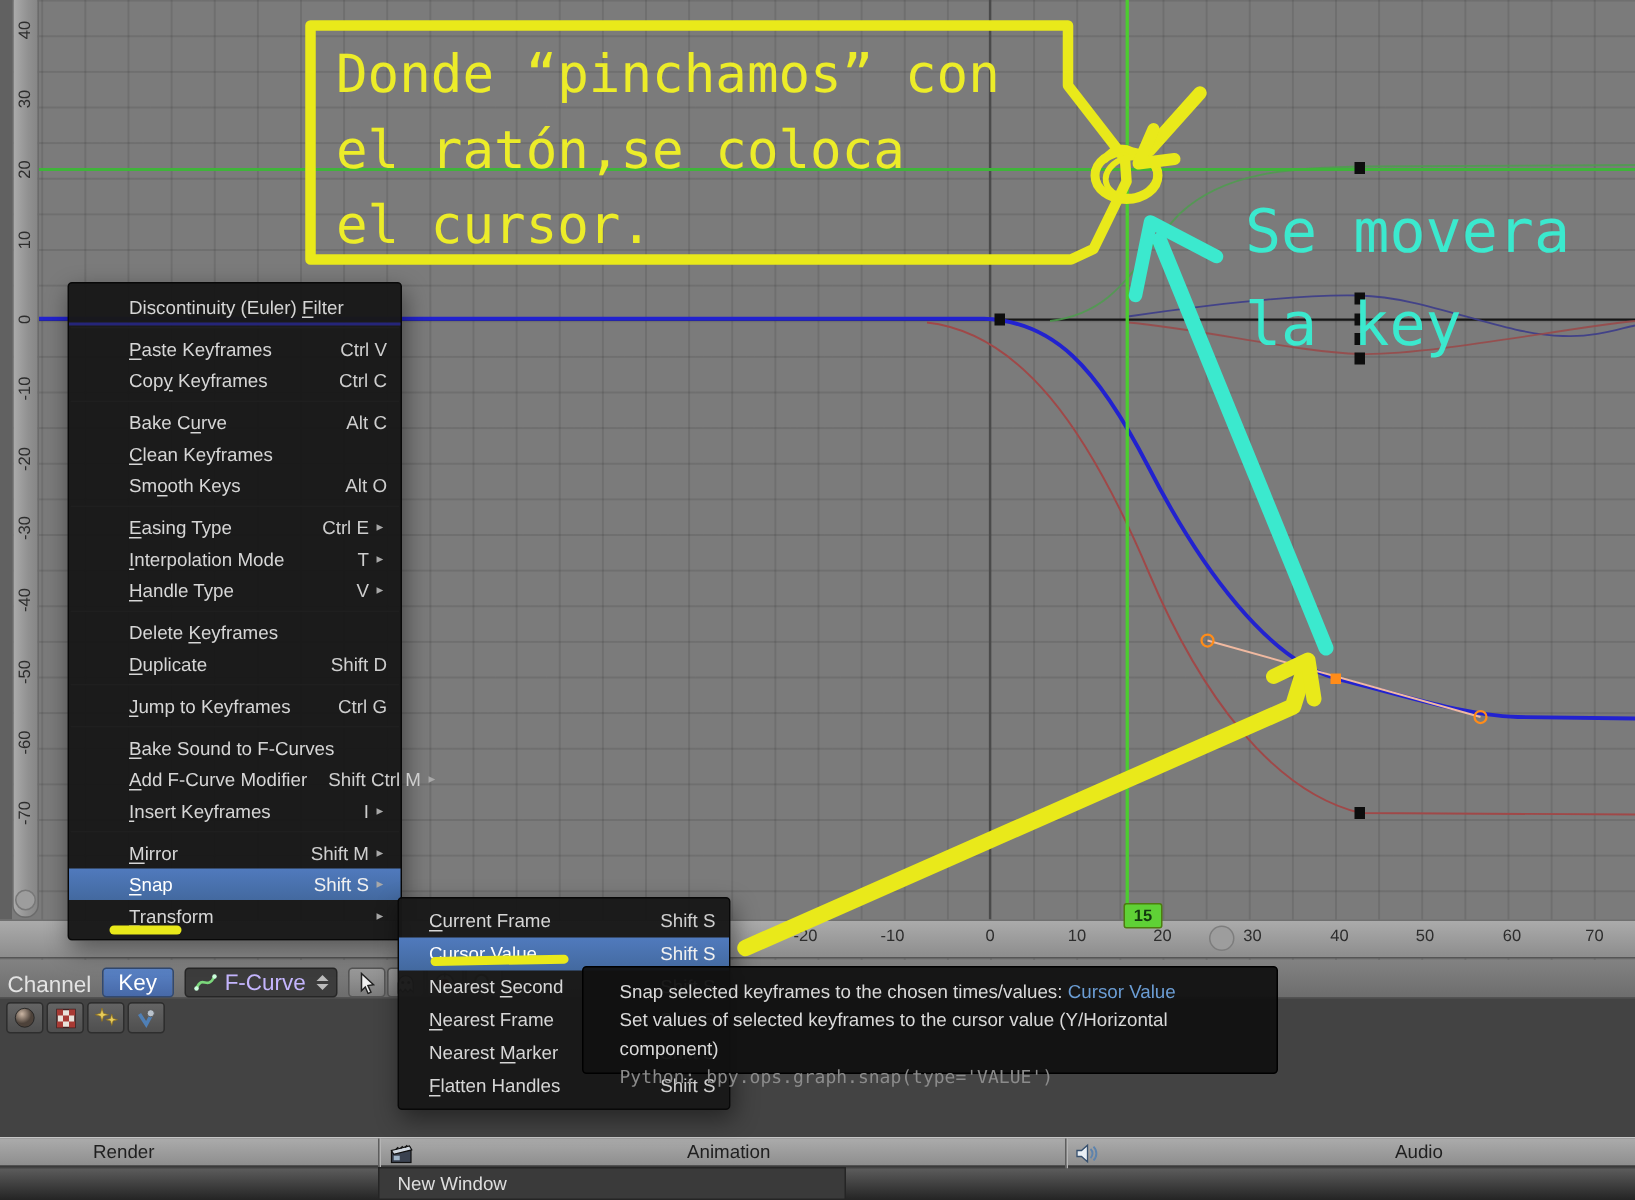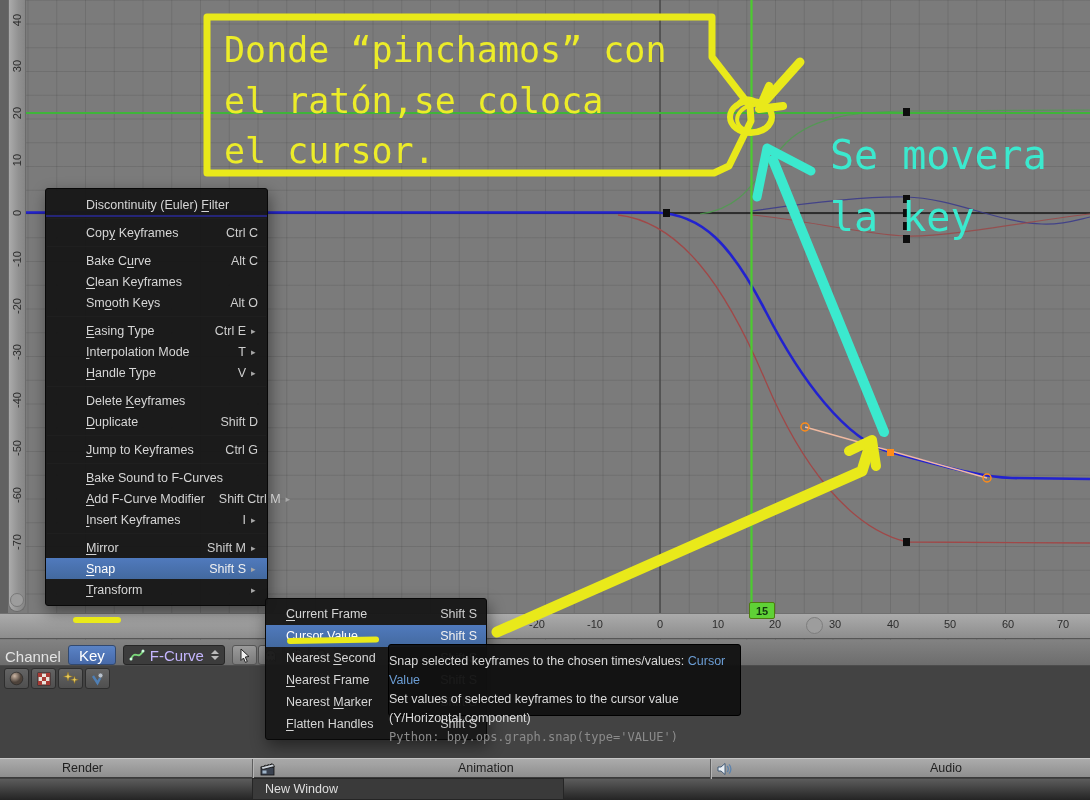--- a/index.html
+++ b/index.html
@@ -41,22 +41,22 @@
   #sub .mi{height:22px;padding-left:20px}
   .mi .lb{flex:1}
   .mi .sc{color:#cecece;margin-left:14px}
   .mi .sa{color:#a8a8a8;font-size:9px;margin-left:5px;width:7px}
   .mi.hl{background:linear-gradient(#507abd,#43699f);color:#fff}
   .mi.hl .sc{color:#f0f0f0}
   .sep{height:1px;background:#0f0f0f;border-bottom:1px solid rgba(255,255,255,.07);margin:3px 1px}
   #bluethru{position:absolute;left:46px;top:215px;width:221px;height:2px;background:rgba(48,48,215,.5);z-index:21}
 
   
-  #tip{position:absolute;left:388px;top:644px;width:353px;height:72px;background:rgba(17,17,17,.95);
-    border:1px solid #000;border-radius:3px;padding:7px 0;z-index:60;font-size:12.5px;line-height:19px;color:#d9d9d9}
+  #tip{position:absolute;left:388px;top:644px;width:464px;height:72px;background:rgba(17,17,17,.95);
+    border:1px solid #000;border-radius:3px;padding:7px 24px;z-index:60;font-size:12.5px;line-height:19px;color:#d9d9d9}
   #tip .val{color:#6b9dd4}
   #tip .py{color:#8b8b8b;font-family:"DejaVu Sans Mono",monospace;font-size:12px}
 
   
   #header{position:absolute;left:0;top:640px;width:1090px;height:26px;
     background:linear-gradient(#828282,#6d6d6d);border-bottom:1px solid #4c4c4c;z-index:10;
     display:flex;align-items:flex-end;padding:0 5px;gap:7px;color:#e3e3e3;font-size:15px}
   #key-btn{background:linear-gradient(#5a83c6,#4769a8);border:1px solid #32496f;border-radius:3px;
     color:#fff;padding:2px 10px;height:20px;display:flex;align-items:center}
   #mode-dd{background:#3c3c3c;border:1px solid #262626;border-radius:3px;height:20px;
@@ -229,20 +229,24 @@
   </span>
 </div>
 <div id="lower"></div>
 
 <div class="menu" id="ctx">
   <div class="mi">
       <span class="lb">Discontinuity (Euler) <u>F</u>ilter</span>
     </div>
   <div class="sep"></div>
   <div class="mi">
+      <span class="lb"><u>P</u>aste Keyframes</span>
+      <span class="sc">Ctrl V</span>
+    </div>
+  <div class="mi">
       <span class="lb">Cop<u>y</u> Keyframes</span>
       <span class="sc">Ctrl C</span>
     </div>
   <div class="sep"></div>
   <div class="mi">
       <span class="lb">Bake C<u>u</u>rve</span>
       <span class="sc">Alt C</span>
     </div>
   <div class="mi">
       <span class="lb"><u>C</u>lean Keyframes</span>

